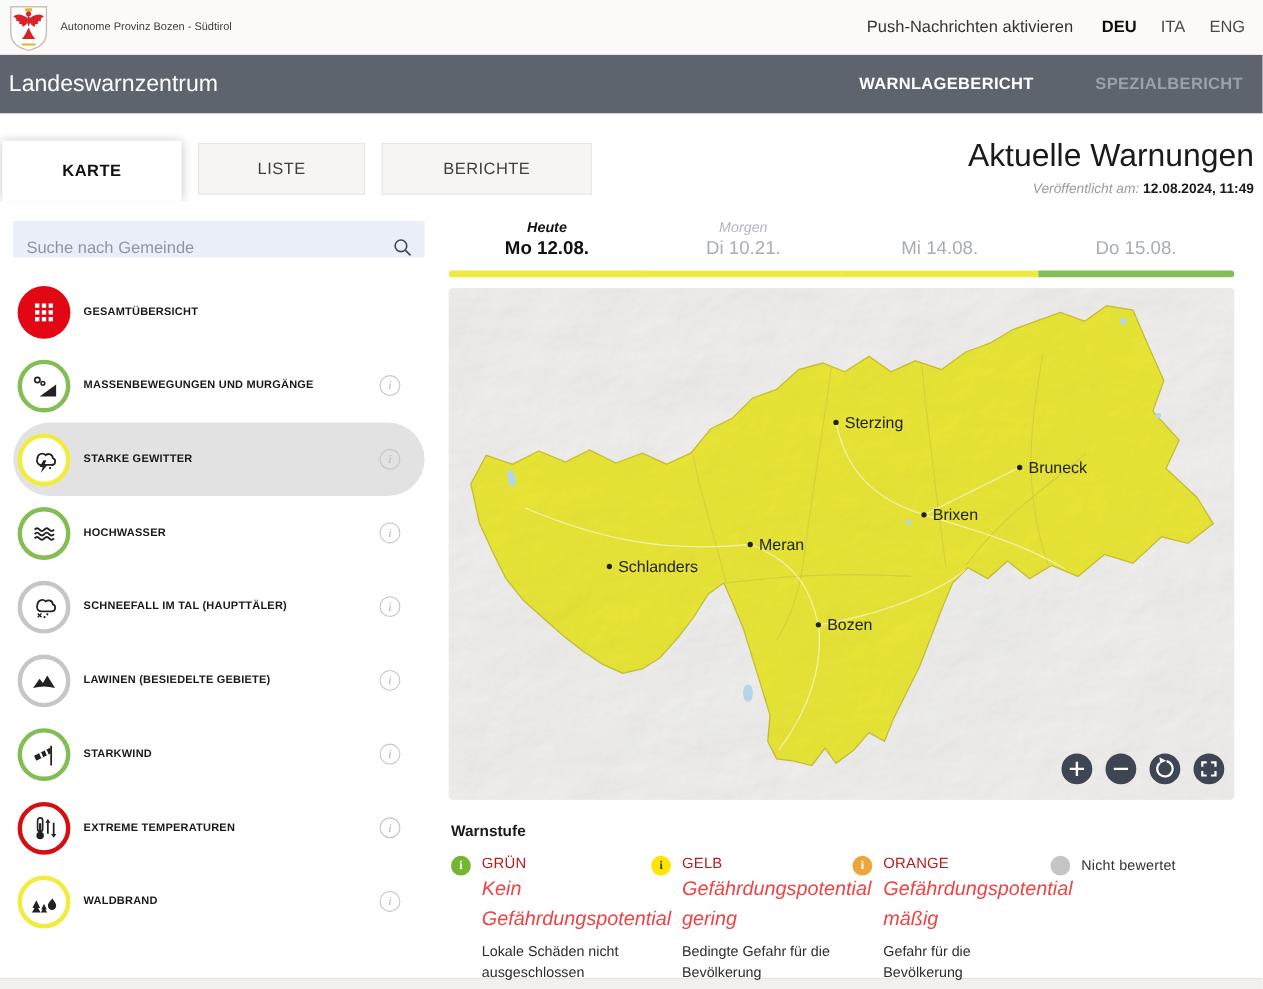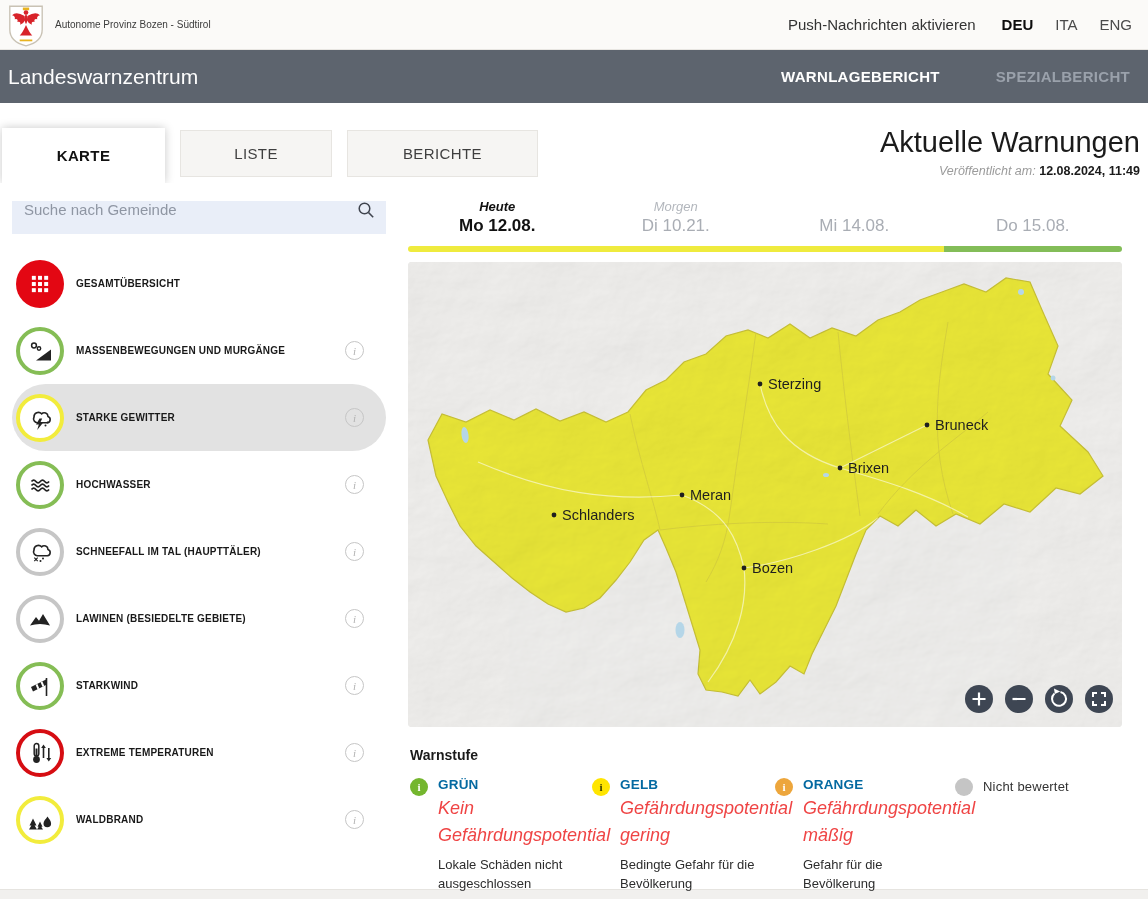--- a/index.html
+++ b/index.html
@@ -28,21 +28,21 @@
   .tab.active{background:#fff;border:none;font-weight:bold;color:#111;box-shadow:0 0 9px rgba(0,0,0,.22);z-index:2;}
   .tab-mask{position:absolute;left:0;top:183px;width:560px;height:10px;background:#fff;z-index:3;}
 
   
   .page-title{position:absolute;top:126px;right:8px;font-size:29px;color:#1b1b1b;z-index:4;}
   .published{position:absolute;top:164px;right:8px;font-size:12.5px;z-index:4;white-space:nowrap;}
   .published .lbl{font-style:italic;color:#9b9b9b;}
   .published .val{font-weight:bold;color:#1a1a1a;}
 
   
-  .search{position:absolute;left:12px;top:201px;width:374px;height:33px;background:#e9eef8;border-radius:0;display:flex;align-items:flex-start;z-index:4;}
+  .search{position:absolute;left:12px;top:201px;width:374px;height:33px;background:#e9eef8;border-radius:0;display:flex;align-items:flex-end;z-index:4;}
   .search input{flex:1;background:transparent;border:none;outline:none;padding:0 12px;font-size:15px;color:#333;font-family:inherit;}
   .search input::placeholder{color:#8f96a3;}
   .search .mag{margin-right:11px;flex:0 0 auto;}
 
   
   .sidebar{position:absolute;left:12px;top:250px;width:374px;z-index:4;}
   .side-item{display:flex;align-items:center;height:67px;padding-left:4px;box-sizing:border-box;cursor:pointer;border-radius:34px;}
   .side-item.selected{background:#e2e2e2;}
   .ring{width:48px;height:48px;border-radius:50%;background:#fff;border:4px solid #ccc;box-sizing:border-box;display:flex;align-items:center;justify-content:center;flex:0 0 auto;}
   .ring.solid{border:none;}
@@ -65,21 +65,21 @@
   .map svg{display:block;}
 
   
   .legend{position:absolute;left:410px;top:747px;width:712px;z-index:4;}
   .legend-title{font-size:14px;font-weight:bold;color:#1a1a1a;}
   .legend-grid{display:flex;margin-top:14px;}
   .lvl{display:flex;align-items:flex-start;}
   .lvl0{width:182px;} .lvl1{width:183px;} .lvl2{width:180px;} .lvl3{flex:1;}
   .lvl-icon{width:18px;height:18px;border-radius:50%;display:flex;align-items:center;justify-content:center;font-size:11px;font-weight:bold;font-family:"Liberation Serif",serif;flex:0 0 auto;margin-top:1px;}
   .lvl-body{margin-left:10px;}
-  .lvl-name{font-size:13.5px;font-weight:bold;color:#0369a1;letter-spacing:.2px;}
+  .lvl-name{font-size:13.5px;font-weight:normal;color:#b91c1c;letter-spacing:.2px;}
   .lvl-sub{font-size:18px;font-style:italic;color:#ef4444;line-height:1.5;margin-top:3px;max-width:128px;}
   .lvl-desc{font-size:13px;color:#2d2d2d;line-height:1.45;margin-top:7px;max-width:145px;}
   .lvl.plain .lvl-name{font-weight:normal;color:#333;font-size:13px;margin-top:2px;}
 
   .page-bottom{position:absolute;left:0;right:0;bottom:0;height:9px;background:#f1f0ee;border-top:1px solid #e6e4e0;}
 </style>
 </head>
 <body>
 
 <div class="page">

